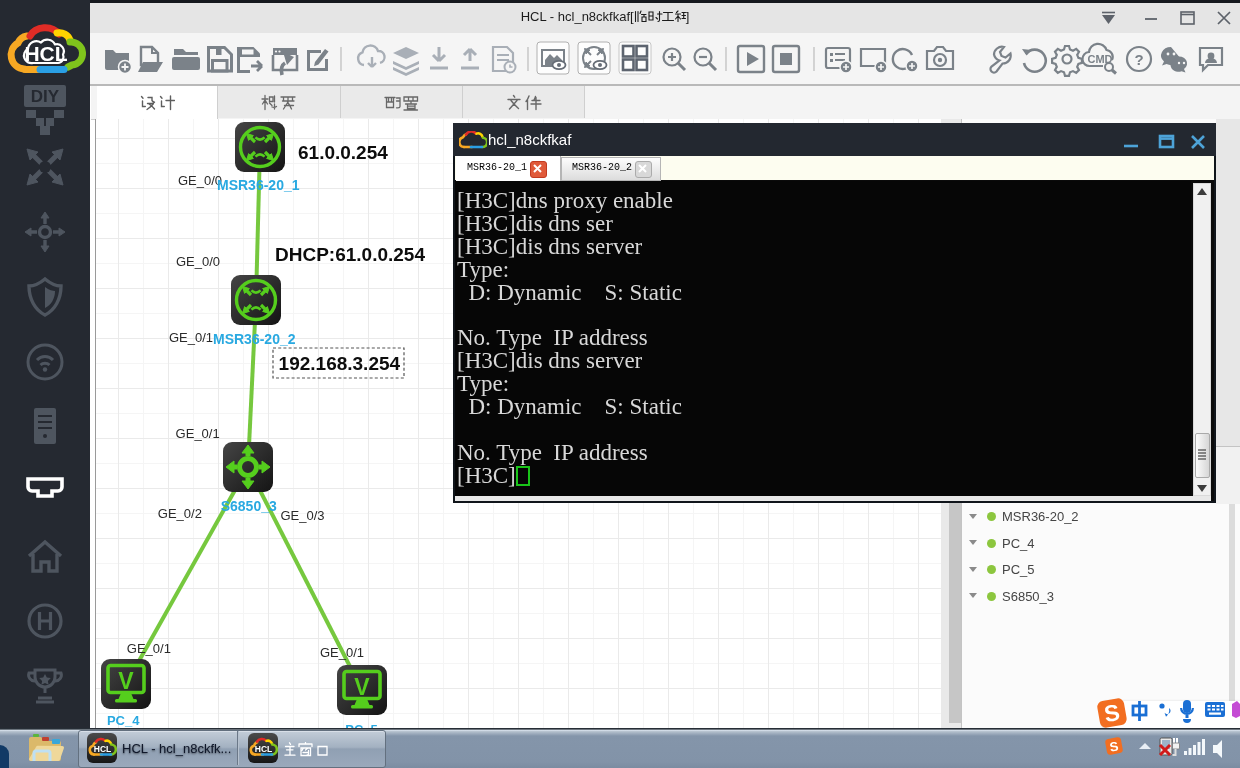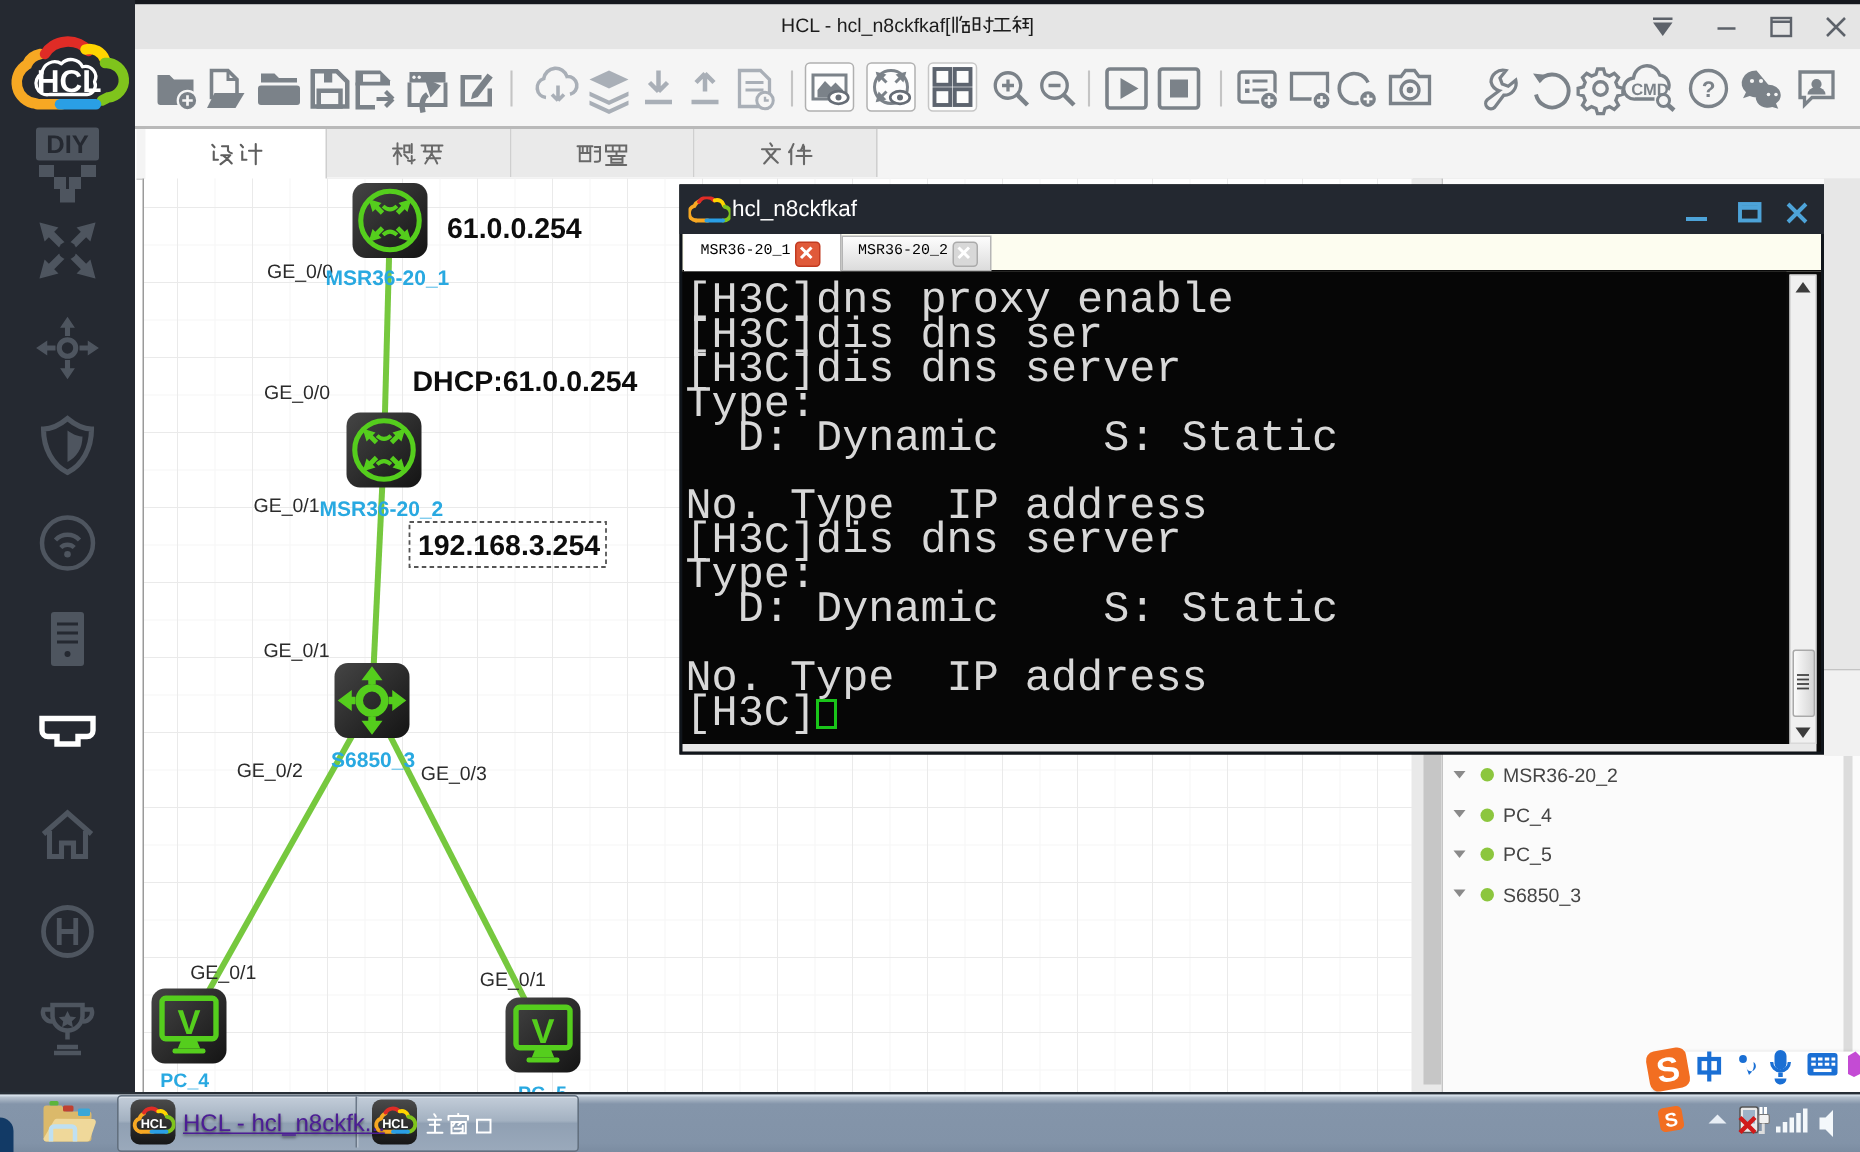--- a/index.html
+++ b/index.html
@@ -37,31 +37,31 @@
   .pdot{position:absolute;width:9px;height:9px;border-radius:50%;background:#8cc63e;}
   .ptri{position:absolute;width:0;height:0;border-left:4.5px solid transparent;border-right:4.5px solid transparent;border-top:5px solid #8a8a8a;}
   #rscroll{left:1229px;top:504px;width:6px;height:224px;background:#dcdcdc;}
   
   #term{left:453px;top:123px;width:763px;height:380px;background:#0a0a0a;border:2px solid #10151b;box-sizing:border-box;}
   #termtitle{left:453px;top:123px;width:763px;height:33px;background:#232830;}
   #termtext{left:488px;top:131px;font-size:15px;color:#fff;}
   #termtabs{left:455px;top:156px;width:759px;height:25px;background:#fdfdf0;border-bottom:1px solid #0a0a0a;box-sizing:border-box;}
   .ttab{position:absolute;top:156px;height:25px;font-family:"Liberation Mono",monospace;font-size:10px;color:#000;}
   #console{left:455px;top:181px;width:736px;height:315px;background:#060606;overflow:hidden;}
-  #contxt{position:absolute;left:2px;top:9px;margin:0;font-family:Liberation Mono, monospace;
-          font-size:29px;line-height:22.9px;color:#d8d8d8;}
+  #contxt{position:absolute;left:2px;top:9px;margin:0;font-family:Liberation Serif, serif;
+          font-size:23px;line-height:22.9px;color:#d8d8d8;}
   #tscroll{left:1193px;top:183px;width:18px;height:313px;background:#f0f0f0;border:1px solid #d9d9d9;box-sizing:border-box;}
   #termbotpad{left:455px;top:496px;width:756px;height:5px;background:#e8e8e8;}
   
   #taskbar{left:0;top:728px;width:1240px;height:40px;
     background:linear-gradient(#272e36 0%,#272e36 3%,#dde7f1 5%,#b4c0cd 9%,#8495aa 20%,#8293a8 85%,#7b8ca1 100%);}
   #taskgroup{left:78px;top:730px;width:306px;height:36px;border:1px solid #63707f;border-radius:3px;
     background:linear-gradient(#c3cdd9 0%,#a3b1c1 45%,#90a0b3 50%,#9aa9bb 100%);box-shadow:inset 0 1px 0 #d8dfe8;}
   .taskicon{position:absolute;width:30px;height:30px;border-radius:6px;background:linear-gradient(#4a4a4a,#161616);}
-  .tasktext{position:absolute;color:#4c1d95;font-size:16px;text-shadow:0 1px 2px rgba(0,0,0,.55);text-decoration:underline;}
+  .tasktext{position:absolute;color:#0f172a;font-size:13px;text-shadow:0 1px 2px rgba(0,0,0,.55);}
 </style>
 </head>
 <body>
 <div class="abs" id="sidebar"></div>
 <svg class="abs" style="left:0;top:0;" width="90" height="768" viewBox="0 0 90 768">
 
   <g transform="translate(45,53)">
     <path d="M-21,16 a14,14 0 0 1 -6,-26 a12,12 0 0 1 9,-7" fill="none" stroke="#f7a823" stroke-width="7" stroke-linecap="round"></path>
     <path d="M-15,-17 a17,15 0 0 1 29,-2" fill="none" stroke="#e02c26" stroke-width="7" stroke-linecap="round"></path>
     <path d="M12,-20 a11,11 0 0 1 13,7" fill="none" stroke="#ffd400" stroke-width="7" stroke-linecap="round"></path>

